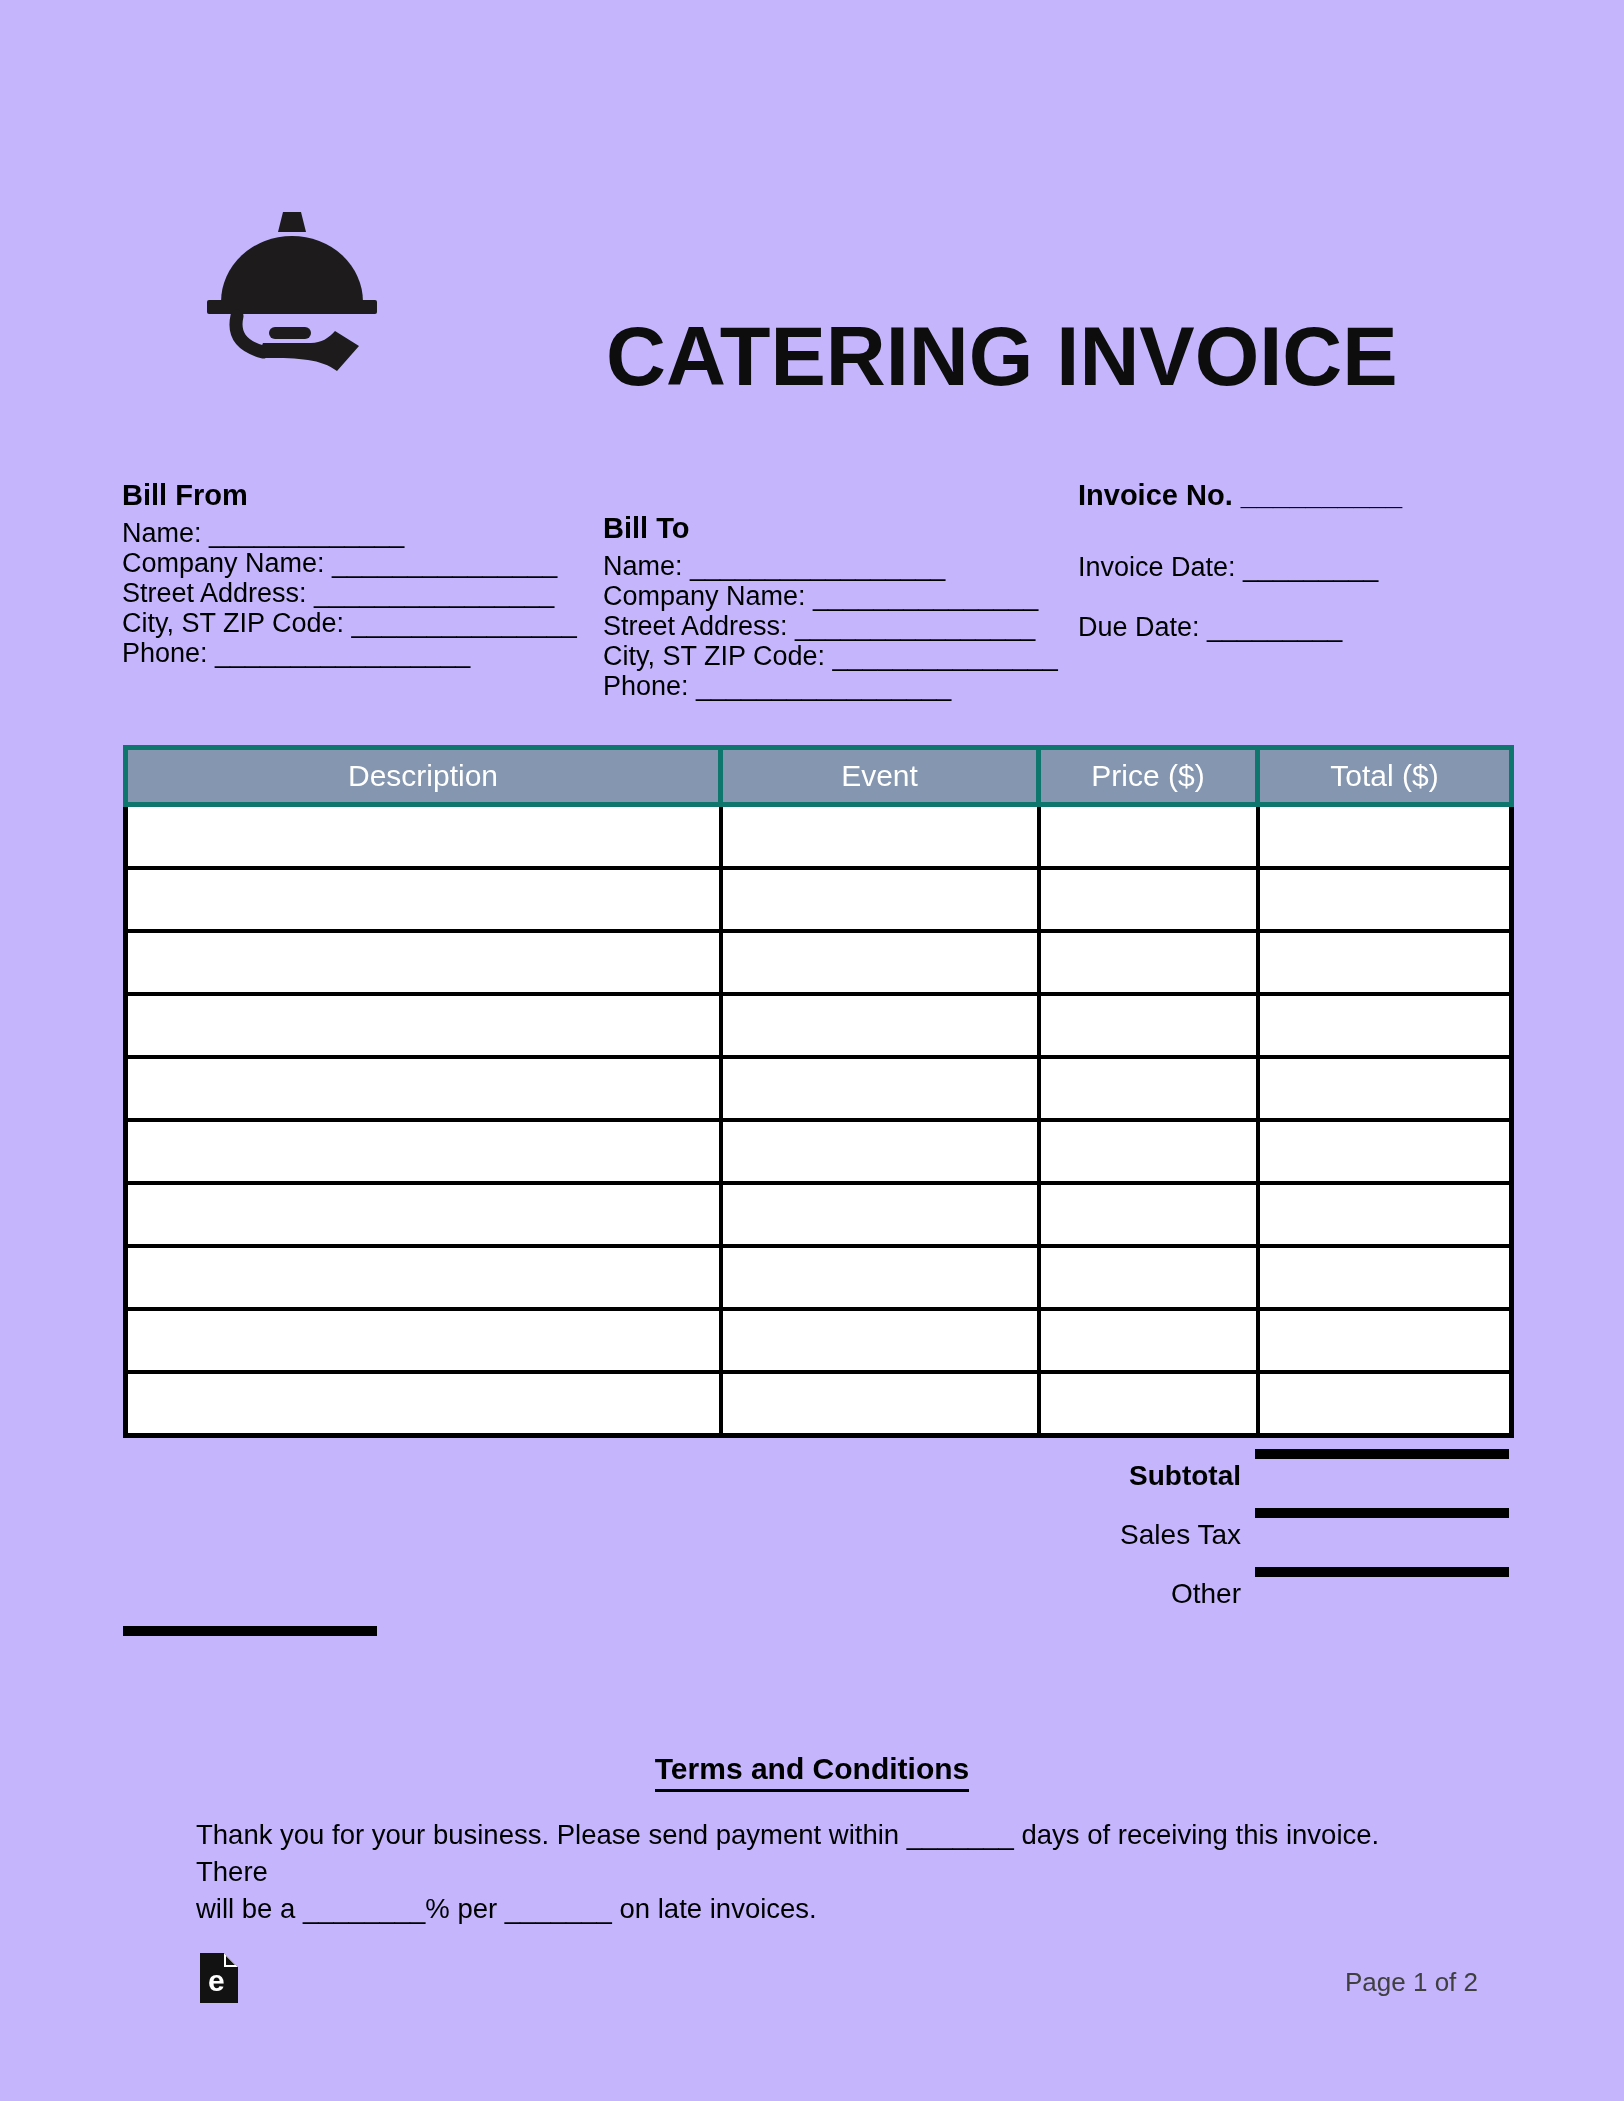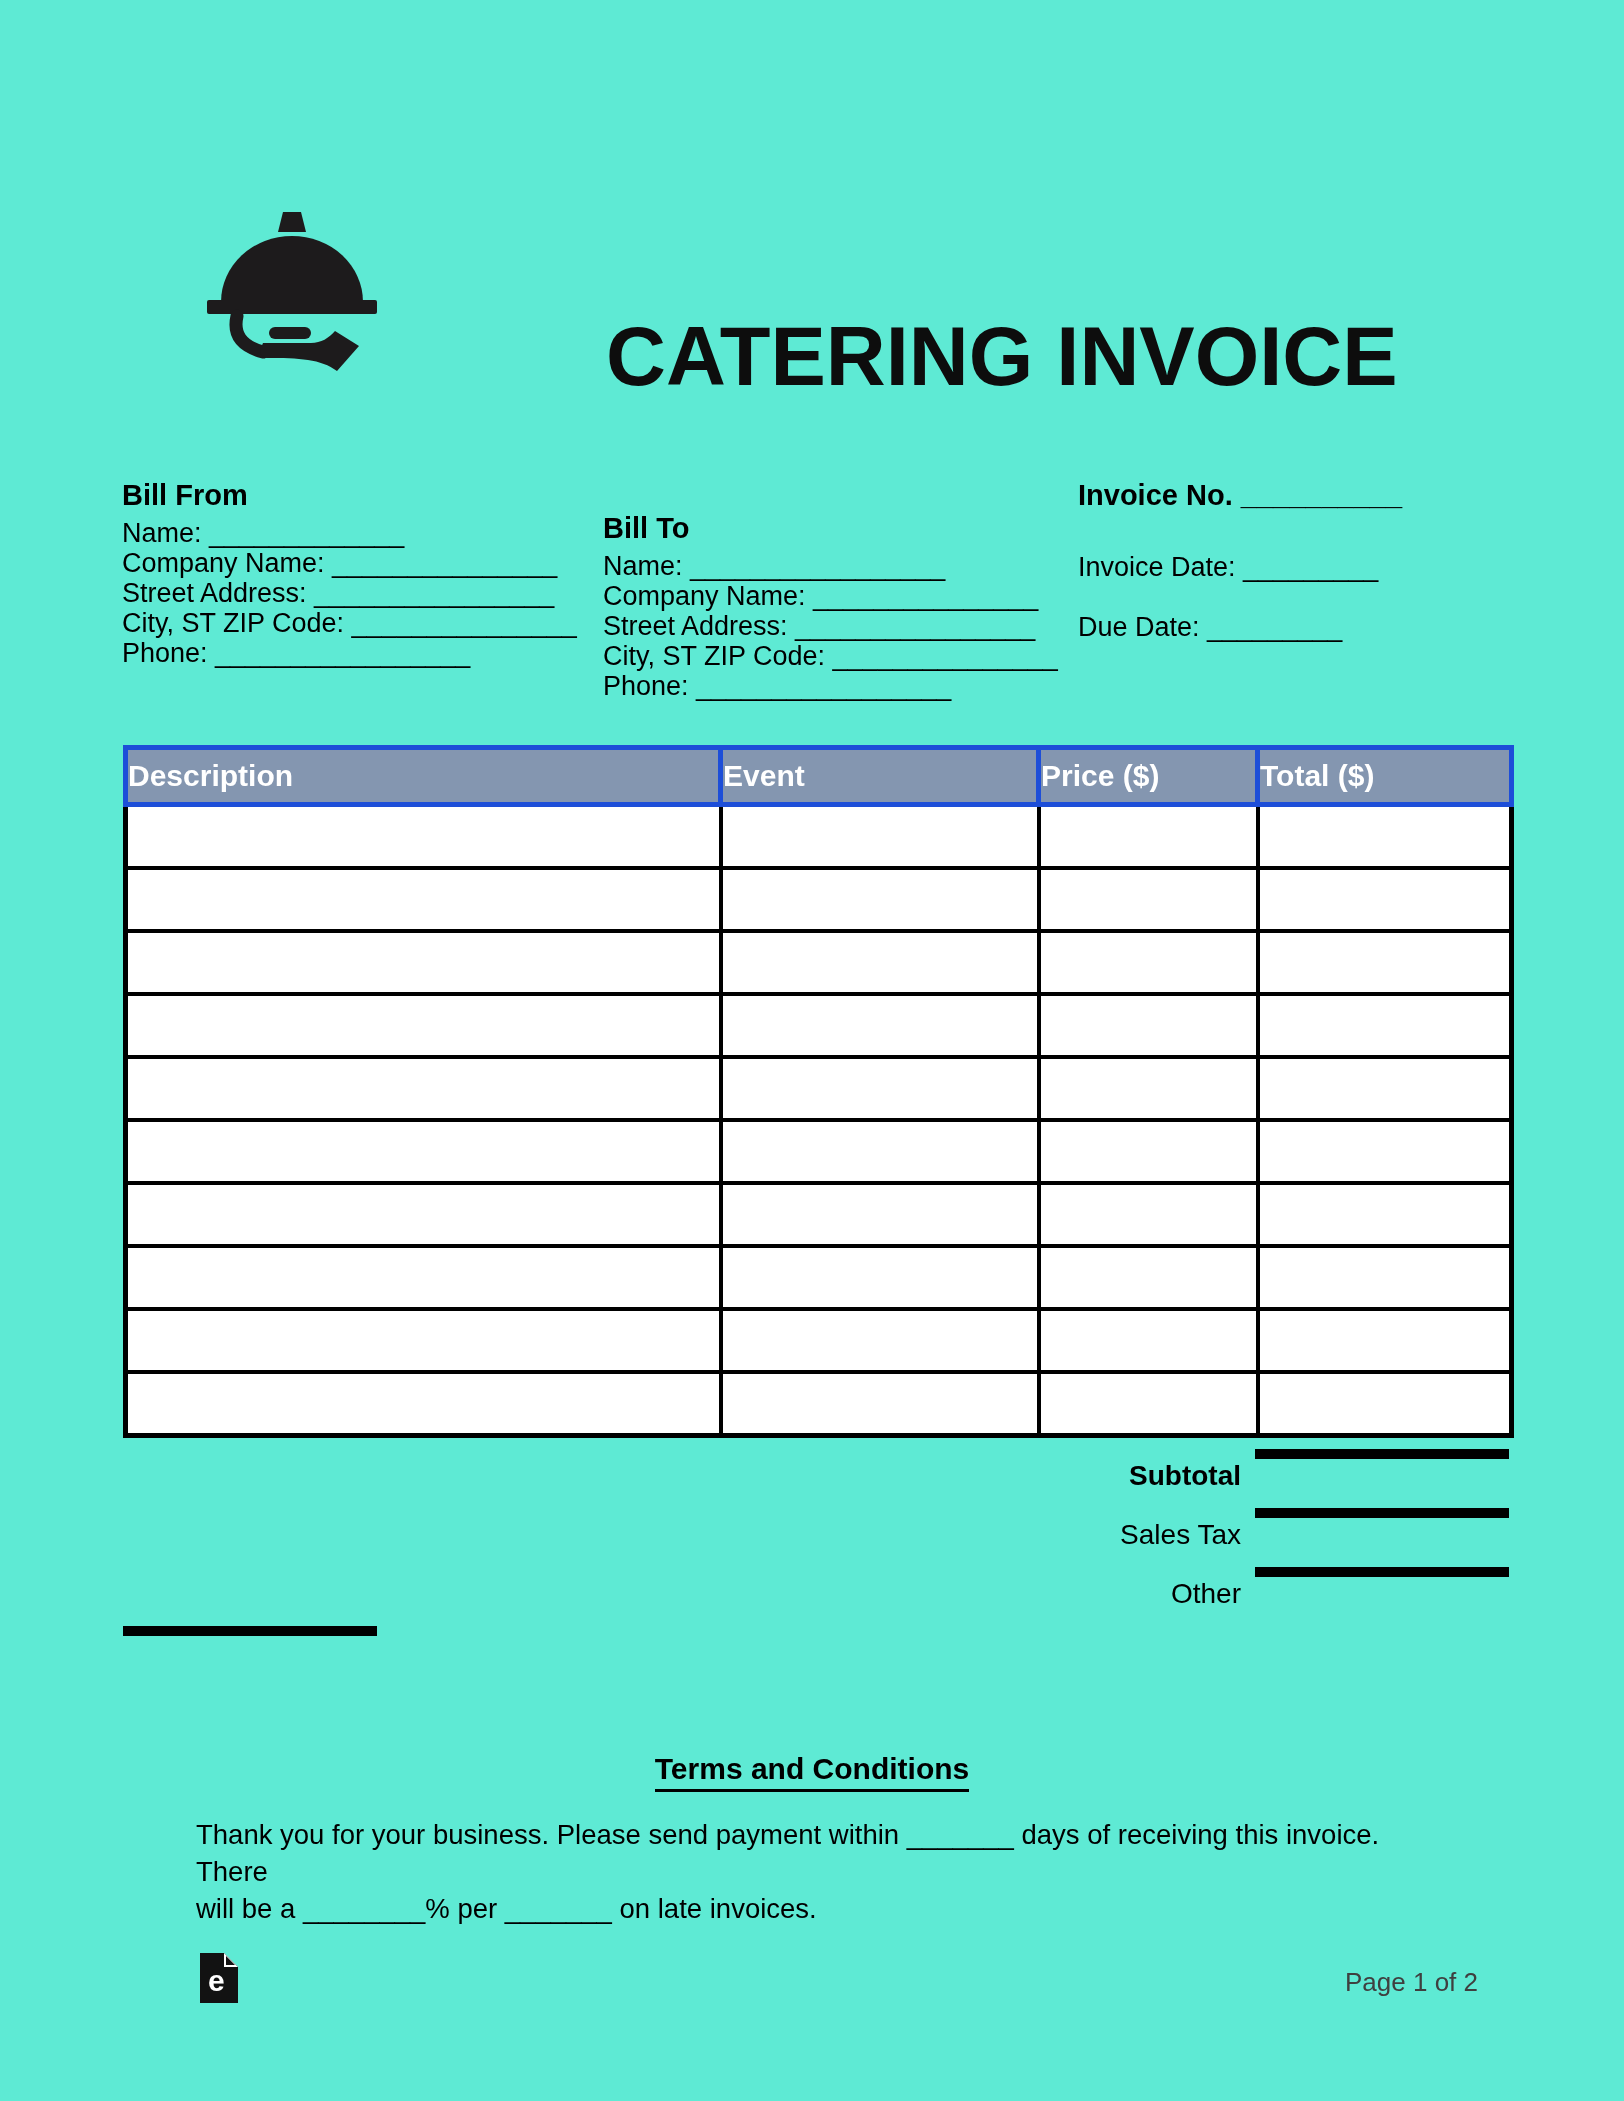--- a/index.html
+++ b/index.html
@@ -1,17 +1,17 @@
 <!DOCTYPE html>
 <html><head>
 <meta charset="utf-8">
 <style>
   html,body{margin:0;padding:0;background:#fff;}
   .page{
-    position:relative;width:1624px;height:2101px;background:#5eead4;
+    position:relative;width:1624px;height:2101px;background:#c4b5fd;
     font-family:"Liberation Sans",sans-serif;color:#000;overflow:hidden;
   }
   
   .logo{position:absolute;left:207px;top:210px;width:170px;height:162px;}
   
   .title{
     position:absolute;left:606px;top:315px;margin:0;
     font-size:83px;line-height:1;font-weight:700;letter-spacing:0;
     color:#0d0d0d;white-space:nowrap;
   }
@@ -25,22 +25,22 @@
   .invoice-meta{position:absolute;left:1078px;top:480px;width:430px;height:200px;}
   .invoice-no{font-size:29px;font-weight:700;line-height:30px;white-space:nowrap;}
   .invoice-date{position:absolute;left:0;top:72px;font-size:27px;line-height:30px;white-space:nowrap;}
   .due-date{position:absolute;left:0;top:132px;font-size:27px;line-height:30px;white-space:nowrap;}
   
   table.items{
     position:absolute;left:123px;top:745px;width:1386px;
     border-collapse:collapse;table-layout:fixed;border:5px solid #000;
   }
   table.items th{
-    background:#8496B0;color:#ffffff;font-size:30px;font-weight:700;
-    height:52px;border:5px solid #1d4ed8;text-align:left;vertical-align:middle;
+    background:#8496B0;color:#ffffff;font-size:30px;font-weight:400;
+    height:52px;border:5px solid #0f766e;text-align:center;vertical-align:middle;
     padding:0;
   }
   table.items td{border:4px solid #000;height:59px;padding:0;background:#fff;}
   
   .summary{position:absolute;left:123px;top:1449px;width:1386px;}
   .summary-row{display:flex;align-items:flex-start;height:53px;margin-bottom:6px;}
   .summary-label{flex:1;text-align:right;font-size:28px;line-height:53px;padding-right:14px;}
   .summary-label.bold{font-weight:700;}
   .summary-box{width:244px;border:5px solid #000;background:#fff;}
   

